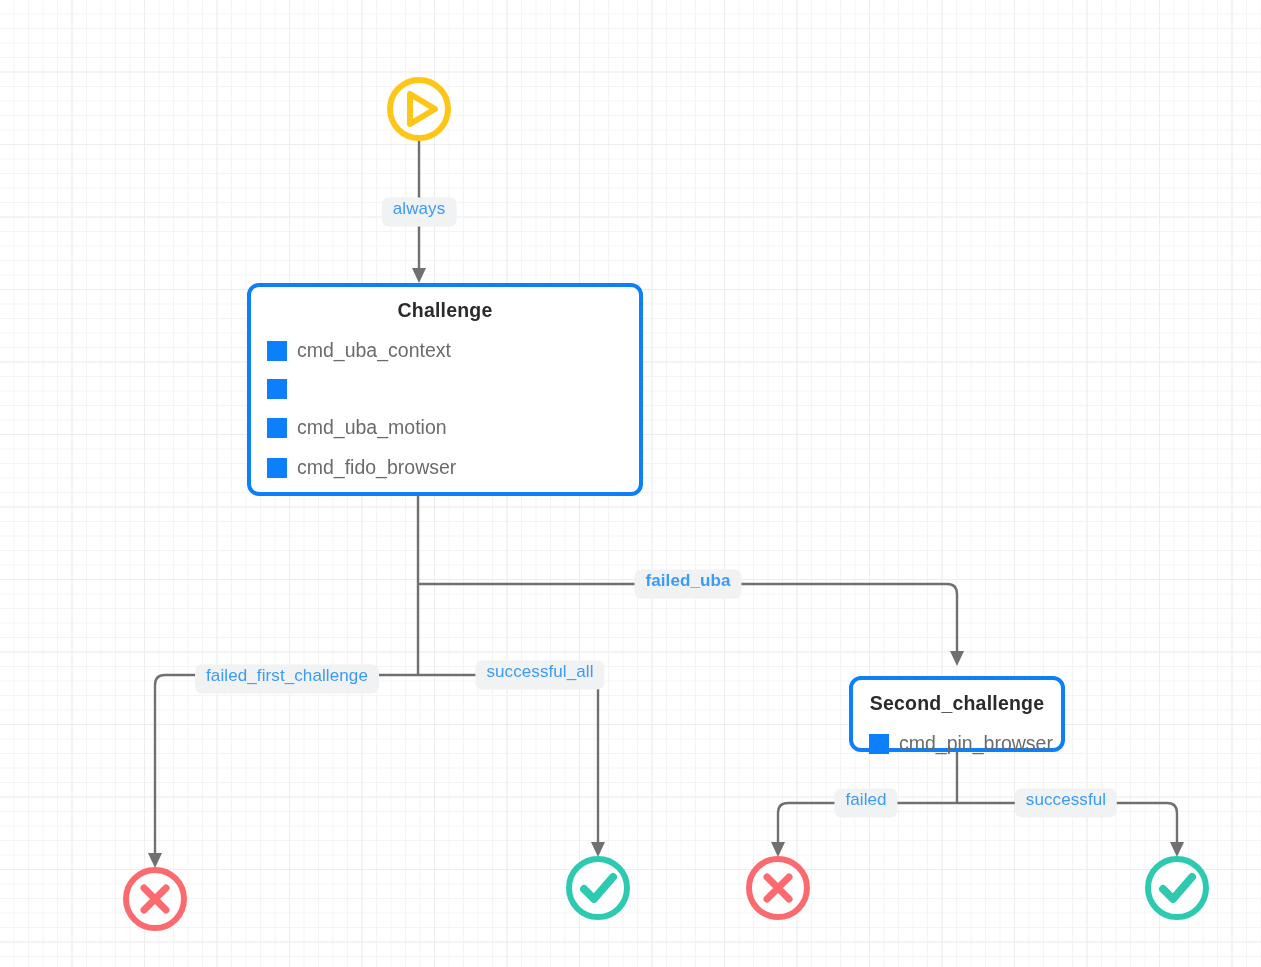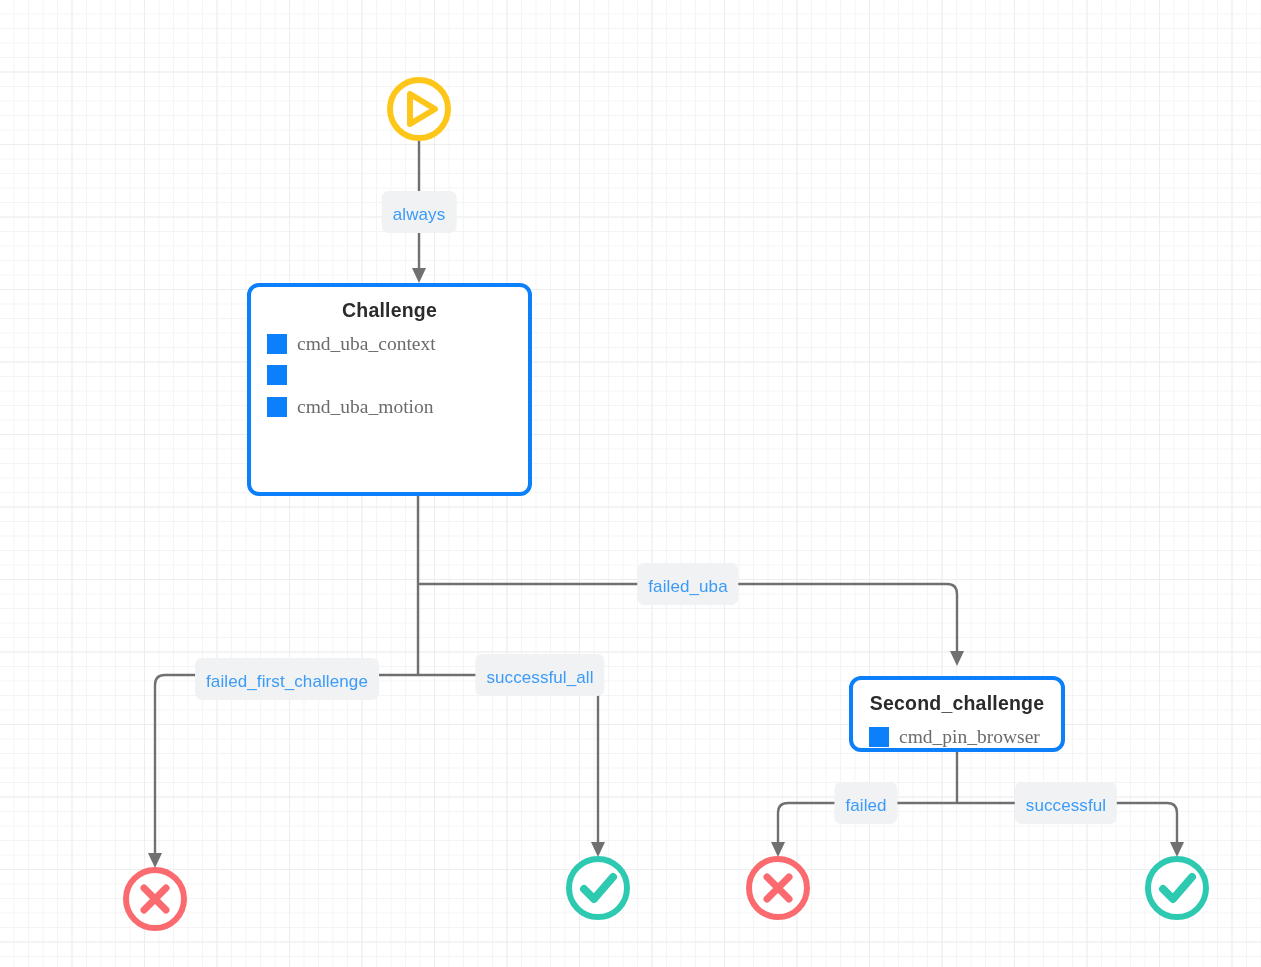--- a/index.html
+++ b/index.html
@@ -48,21 +48,21 @@
   .arrow-head { fill: #707070; }
 
   
   .edge-label {
     position: absolute;
     transform: translate(-50%, -50%);
     background: #f1f2f4;
     color: #3b9bf8;
     font-size: 17px;
     line-height: 1;
-    padding: 15px 11px 10px 11px;
+    padding: 2px 11px 10px 11px;
     border-radius: 7px;
     white-space: nowrap;
     letter-spacing: 0.1px;
   }
 
   
   .node-box {
     position: absolute;
     background: #ffffff;
     border: 4px solid #0c7ffb;
@@ -75,23 +75,22 @@
     font-weight: bold;
     font-size: 19.5px;
     color: #2b2b2b;
     letter-spacing: 0.2px;
     margin-bottom: 7px;
   }
   .node-item {
     display: flex;
     align-items: center;
     gap: 10px;
-    margin: 10px 0;
+    margin: 17px 0;
     white-space: nowrap;
-    font-family: Liberation Serif, serif;
   }
   .item-swatch {
     width: 20px;
     height: 20px;
     background: #0c7ffb;
     flex: 0 0 auto;
   }
   .item-label {
     font-size: 19.5px;
     color: #6b6b6b;
@@ -153,32 +152,36 @@
     </g>
   </svg>
 
   <svg class="circle-node" style="left:419px; top:109px;" width="72" height="72" viewBox="0 0 72 72">
     <g>
       <circle cx="36" cy="36" r="29" fill="#ffffff" stroke="#ffc61a" stroke-width="6"></circle>
       <path d="M27,21 L27,51 L52,36 Z" fill="none" stroke="#ffc61a" stroke-width="6" stroke-linejoin="round"></path>
     </g>
   </svg>
 
-  <div class="node-box" style="left:247px; top:283px; width:285px; height:213px;">
+  <div class="node-box" style="left:247px; top:283px; width:396px; height:213px;">
     <div class="node-title">Challenge</div>
     <div class="node-item">
       <span class="item-swatch"></span>
       <span class="item-label">cmd_uba_context</span>
     </div>
     <div class="node-item">
       <span class="item-swatch"></span>
     </div>
     <div class="node-item">
       <span class="item-swatch"></span>
       <span class="item-label">cmd_uba_motion</span>
+    </div>
+    <div class="node-item">
+      <span class="item-swatch"></span>
+      <span class="item-label">cmd_fido_browser</span>
     </div>
   </div>
 
   <div class="node-box secondary" style="left:849px; top:676px; width:216px; height:76px;">
     <div class="node-title">Second_challenge</div>
     <div class="node-item">
       <span class="item-swatch"></span>
       <span class="item-label">cmd_pin_browser</span>
     </div>
   </div>
@@ -206,21 +209,21 @@
 
   <svg class="circle-node" style="left:1177px; top:888px;" width="72" height="72" viewBox="0 0 72 72">
     <g>
       <circle cx="36" cy="36" r="29" fill="#ffffff" stroke="#2dcab1" stroke-width="6"></circle>
       <path d="M22,37 L32,47 L51,25" fill="none" stroke="#2dcab1" stroke-width="8" stroke-linecap="round" stroke-linejoin="round"></path>
     </g>
   </svg>
 
   <div class="edge-label" style="left:419px; top:212px;">always</div>
 
-  <div class="edge-label" style="left:688px; top:584px;">failed_uba</div>
+  <div class="edge-label" style="left:688px; top:584px;font-weight:bold;">failed_uba</div>
 
   <div class="edge-label" style="left:287px; top:679px;">failed_first_challenge</div>
 
   <div class="edge-label" style="left:540px; top:675px;">successful_all</div>
 
   <div class="edge-label" style="left:866px; top:803px;">failed</div>
 
   <div class="edge-label" style="left:1066px; top:803px;text-align:center;">successful</div>
 
 </div>

